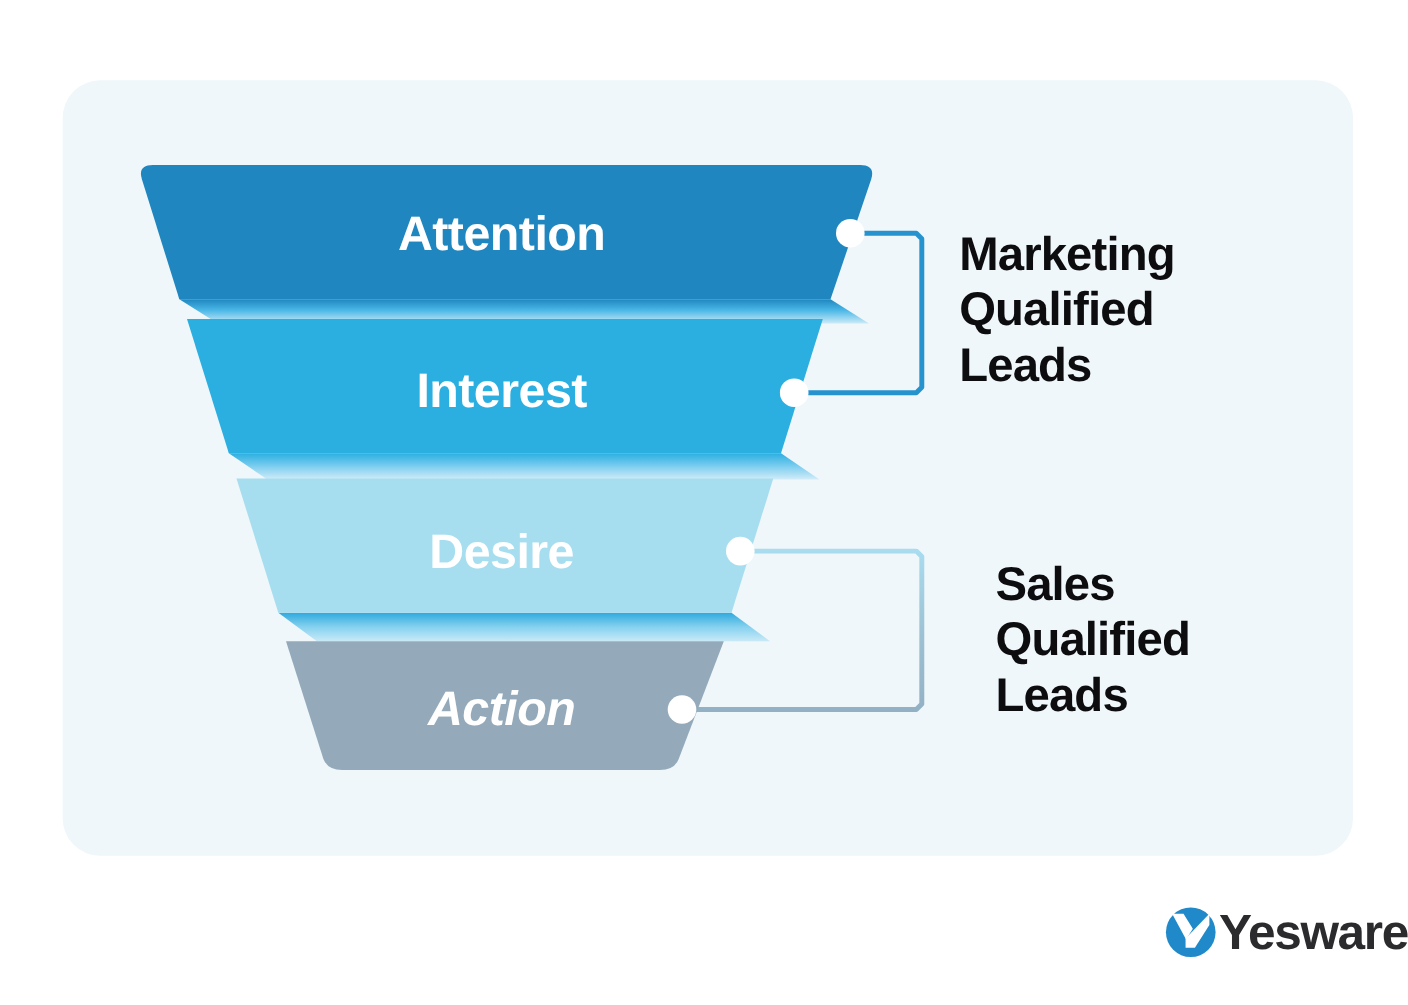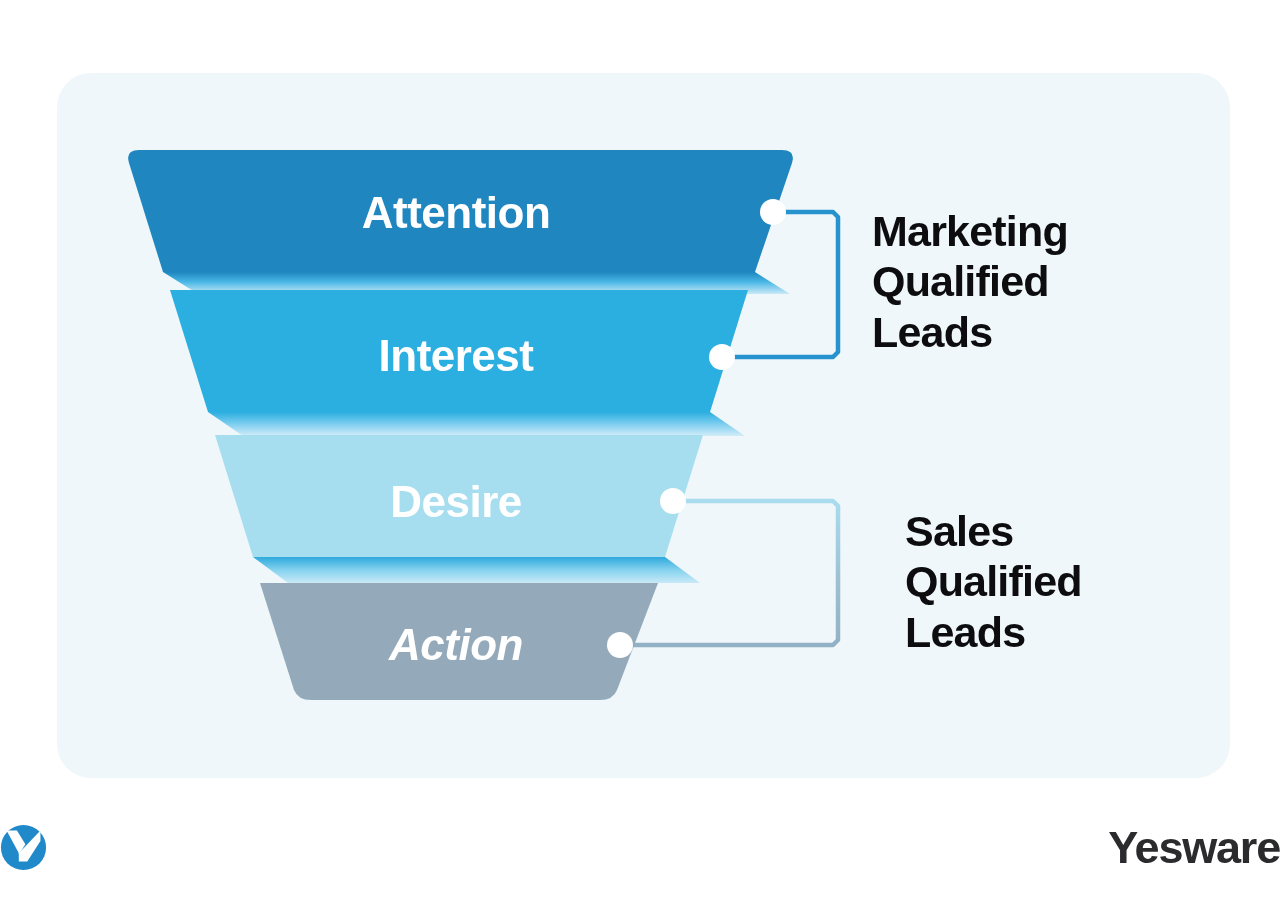--- a/index.html
+++ b/index.html
@@ -51,21 +51,21 @@
   }
 
   .logo-wrap{
     position:absolute;
     left:0;
     top:812px;
     width:1280px;
     height:70px;
     display:flex;
     align-items:center;
-    justify-content:space-between;
+    justify-content:flex-end;
     gap:2px;
   }
   .logo-mark{
     width:47px;height:47px;
     display:block;
     flex:0 0 auto;
   }
   .logo-word{
     font-size:45px;
     font-weight:bold;

